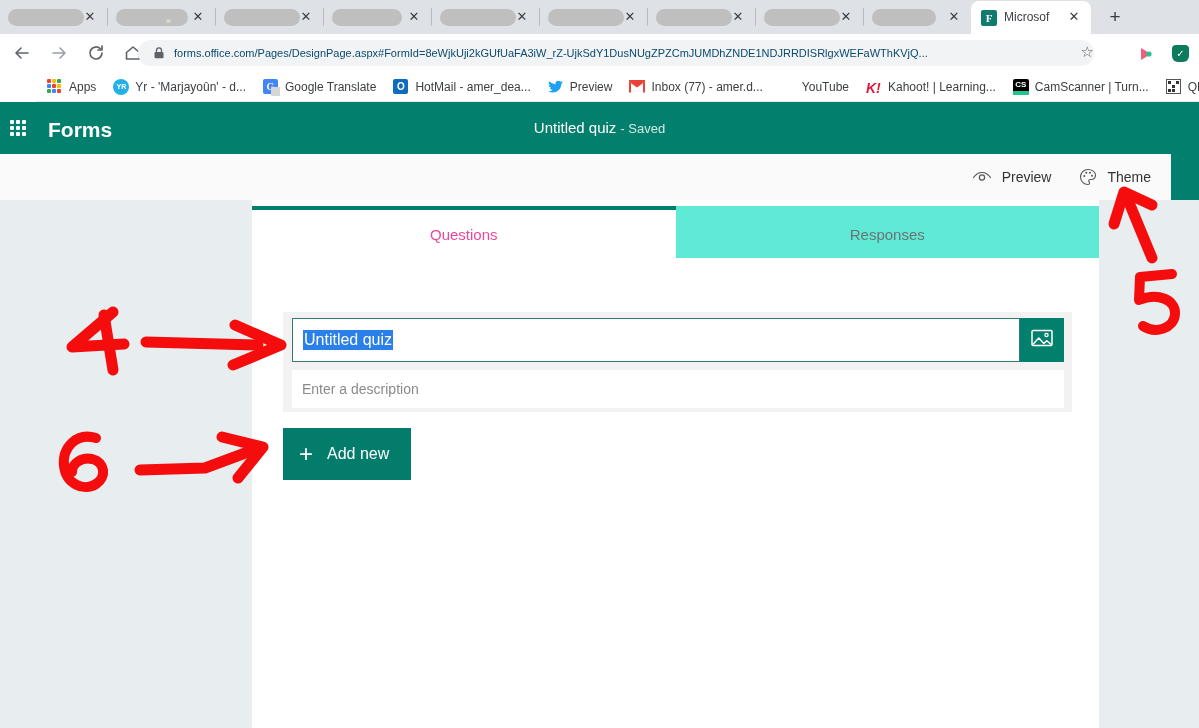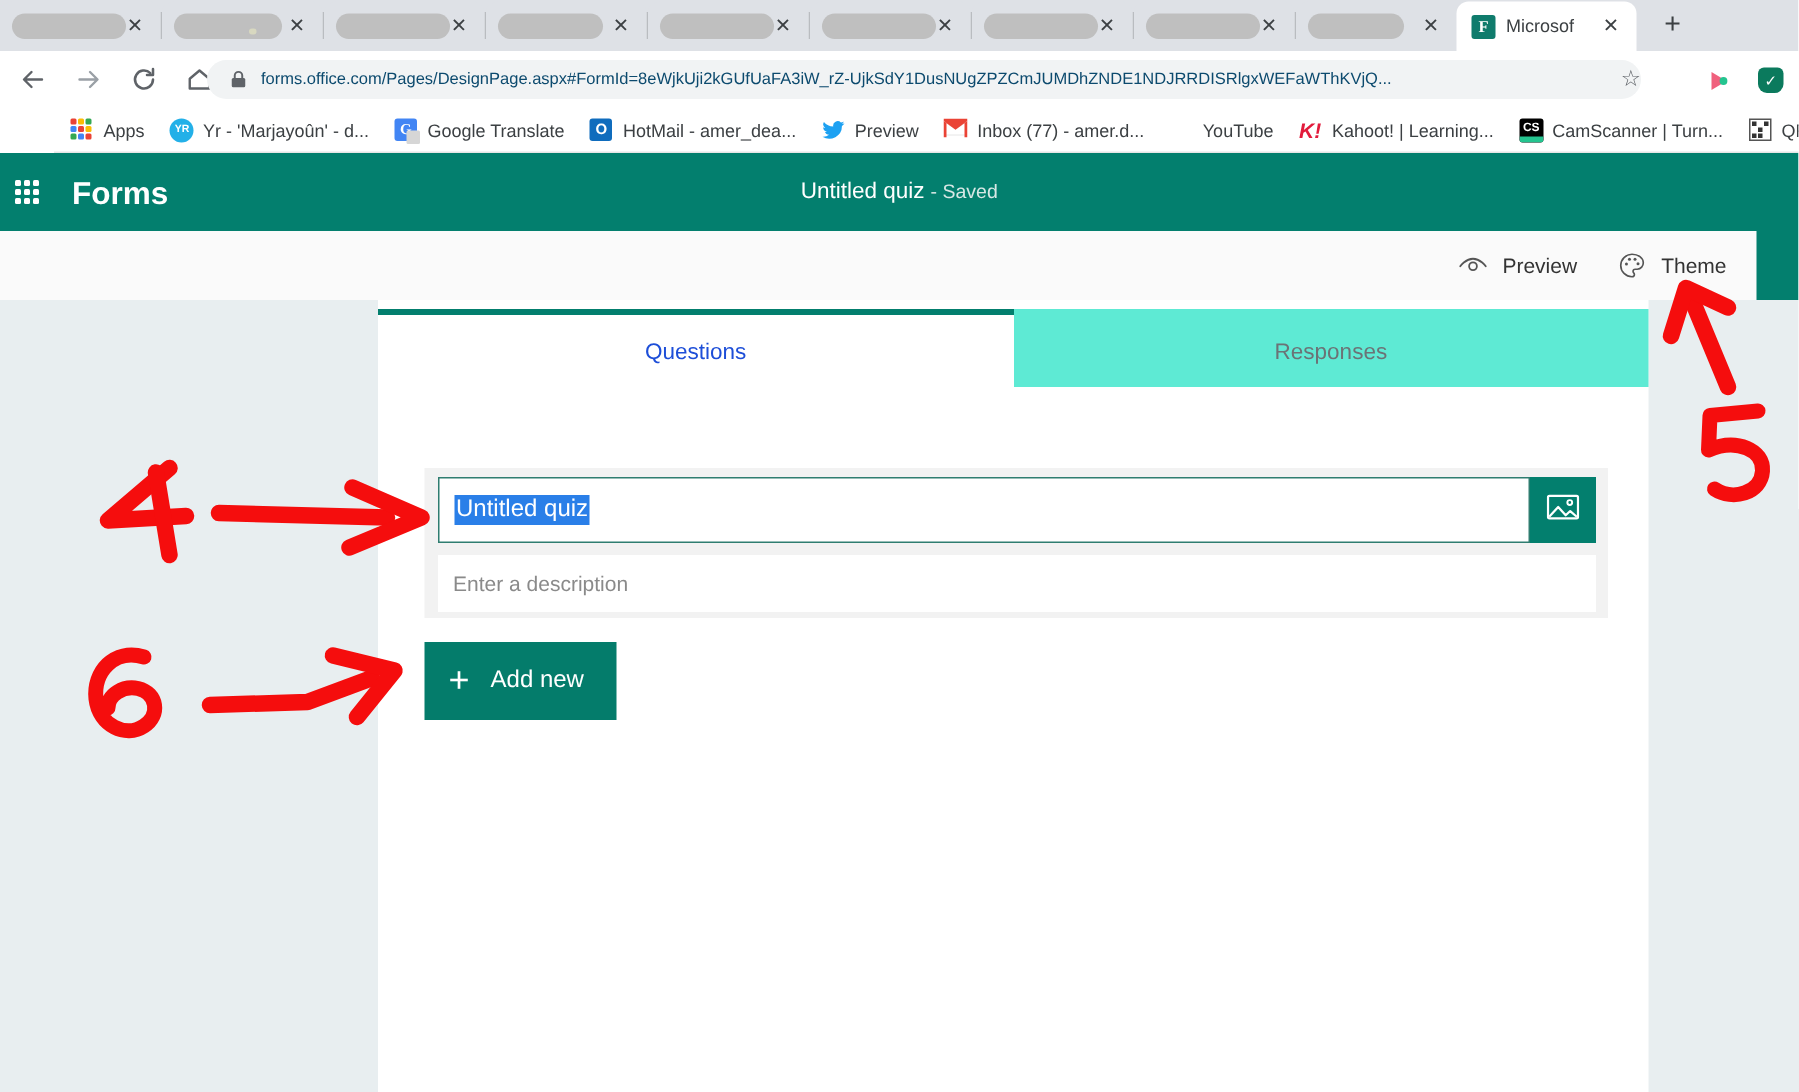--- a/index.html
+++ b/index.html
@@ -214,21 +214,21 @@
   .tabs {
     position: absolute; left: 0; top: 6px; width: 847px; height: 52px;
     display: flex;
   }
   .ftab {
     flex: 1 1 0; height: 52px;
     display: flex; align-items: center; justify-content: center;
     font-size: 15px;
   }
   .ftab.active {
-    background: #ffffff; color: #1d4ed8; border-top: 4px solid #037f6e;
+    background: #ffffff; color: #ec4899; border-top: 4px solid #037f6e;
   }
   .ftab.inactive {
     background: #5eead4; color: #6b7376; border-top: 4px solid transparent;
   }
 
   .form-card {
     position: absolute; left: 31px; top: 112px; width: 789px; height: 100px;
     background: #f2f2f2;
   }
   .title-row {

